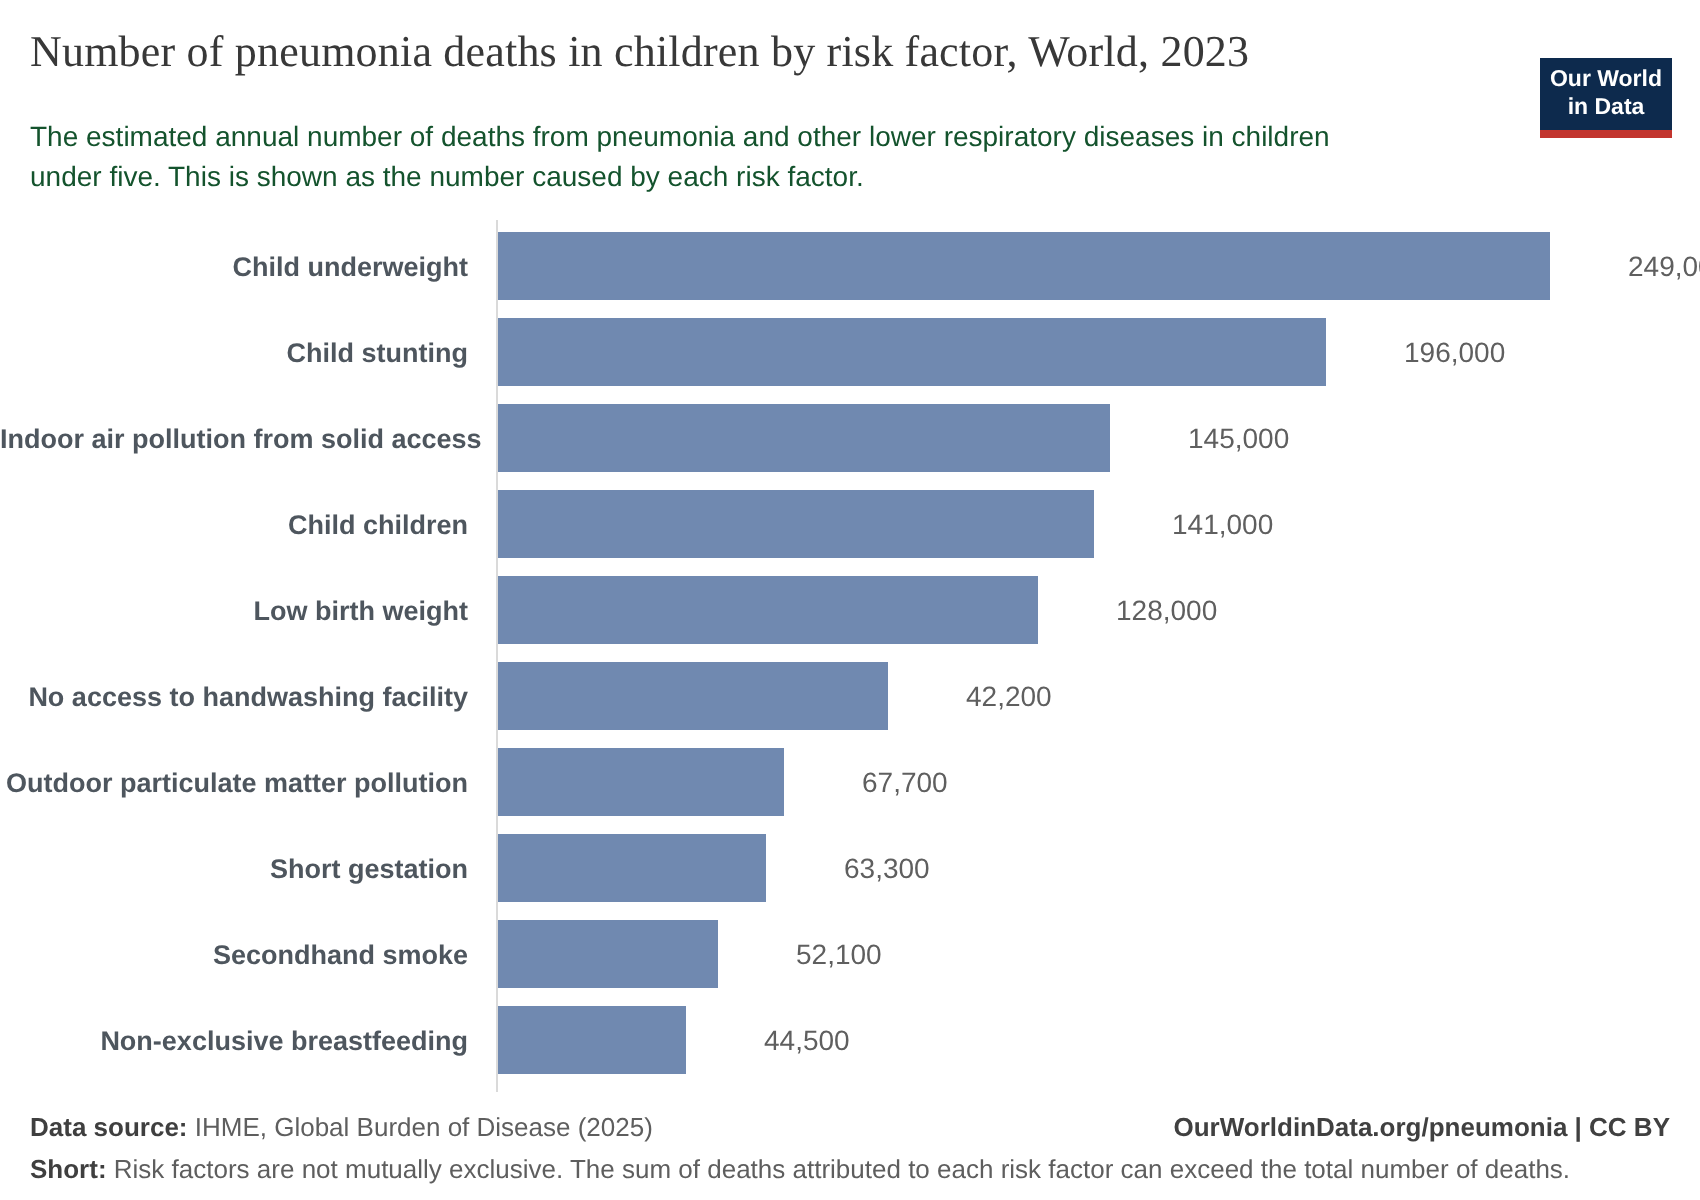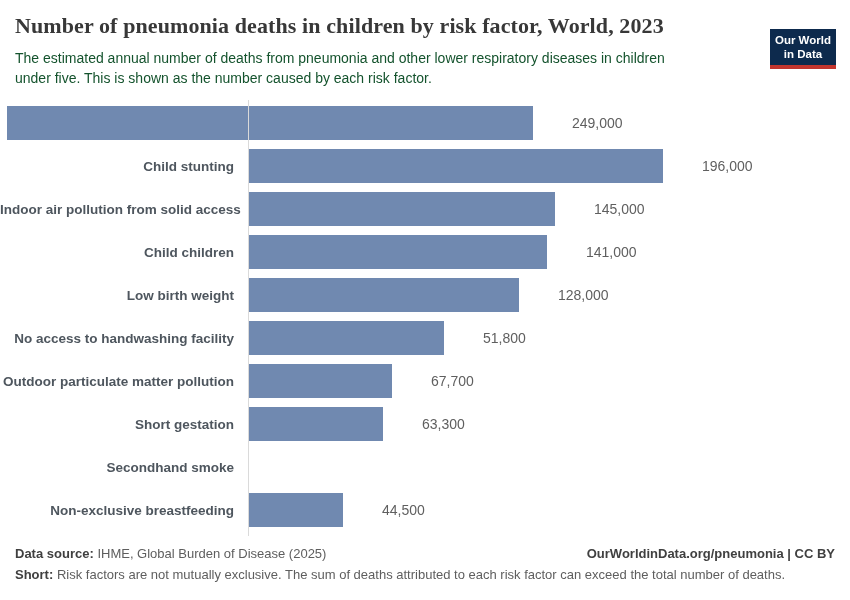--- a/index.html
+++ b/index.html
@@ -8,22 +8,22 @@
     font-family: "Liberation Sans", sans-serif;
     position: relative; overflow: hidden;
     -webkit-font-smoothing: antialiased;
   }
   .chart-frame { position: relative; width: 850px; height: 600px; }
 
   
   .header { padding: 13px 15px 0 15px; position: relative; }
   .title {
     font-family: "Liberation Serif", serif;
-    font-size: 22px; font-weight: 700; color: #383838;
-    margin: 0 0 9px 0; letter-spacing: 0.1px;
+    font-size: 22px; font-weight: 400; color: #383838;
+    margin: 0 0 19px 0; letter-spacing: 0.1px;
     max-width: 745px;
   }
   .subtitle {
     font-size: 14px; color: #14532d; line-height: 1.45;
     margin: 0; max-width: 660px;
   }
   .owid-logo {
     position: absolute; top: 29px; right: 14px;
     width: 66px; padding: 4px 0 3px 0;
     text-align: center;
@@ -72,20 +72,21 @@
       <div>Our World</div>
       <div>in Data</div>
     </div>
     <p class="subtitle">The estimated annual number of deaths from pneumonia and other lower respiratory diseases in children under five. This is shown as the number caused by each risk factor.</p>
   </div>
 
   <div class="plot">
     <div class="axis-line" style="background: rgb(218, 218, 218);"></div>
     <div>
         <div class="bar-row">
+          <div class="bar-label">Child underweight</div>
           <div class="bar-track">
             <div class="bar" style="width: 526px; background: rgb(112, 137, 176);"></div>
             <div class="bar-value">249,000</div>
           </div>
         </div>
         <div class="bar-row">
           <div class="bar-label">Child stunting</div>
           <div class="bar-track">
             <div class="bar" style="width: 414px; background: rgb(112, 137, 176);"></div>
             <div class="bar-value">196,000</div>
@@ -109,39 +110,43 @@
           <div class="bar-label">Low birth weight</div>
           <div class="bar-track">
             <div class="bar" style="width: 270px; background: rgb(112, 137, 176);"></div>
             <div class="bar-value">128,000</div>
           </div>
         </div>
         <div class="bar-row">
           <div class="bar-label">No access to handwashing facility</div>
           <div class="bar-track">
             <div class="bar" style="width: 195px; background: rgb(112, 137, 176);"></div>
-            <div class="bar-value">51,800</div>
+            <div class="bar-value">42,200</div>
           </div>
         </div>
         <div class="bar-row">
           <div class="bar-label">Outdoor particulate matter pollution</div>
           <div class="bar-track">
             <div class="bar" style="width: 143px; background: rgb(112, 137, 176);"></div>
             <div class="bar-value">67,700</div>
           </div>
         </div>
         <div class="bar-row">
           <div class="bar-label">Short gestation</div>
           <div class="bar-track">
             <div class="bar" style="width: 134px; background: rgb(112, 137, 176);"></div>
             <div class="bar-value">63,300</div>
           </div>
         </div>
         <div class="bar-row">
           <div class="bar-label">Secondhand smoke</div>
+          <div class="bar-track">
+            <div class="bar" style="width: 110px; background: rgb(112, 137, 176);"></div>
+            <div class="bar-value">52,100</div>
+          </div>
         </div>
         <div class="bar-row">
           <div class="bar-label">Non-exclusive breastfeeding</div>
           <div class="bar-track">
             <div class="bar" style="width: 94px; background: rgb(112, 137, 176);"></div>
             <div class="bar-value">44,500</div>
           </div>
         </div>
       </div>
   </div>

